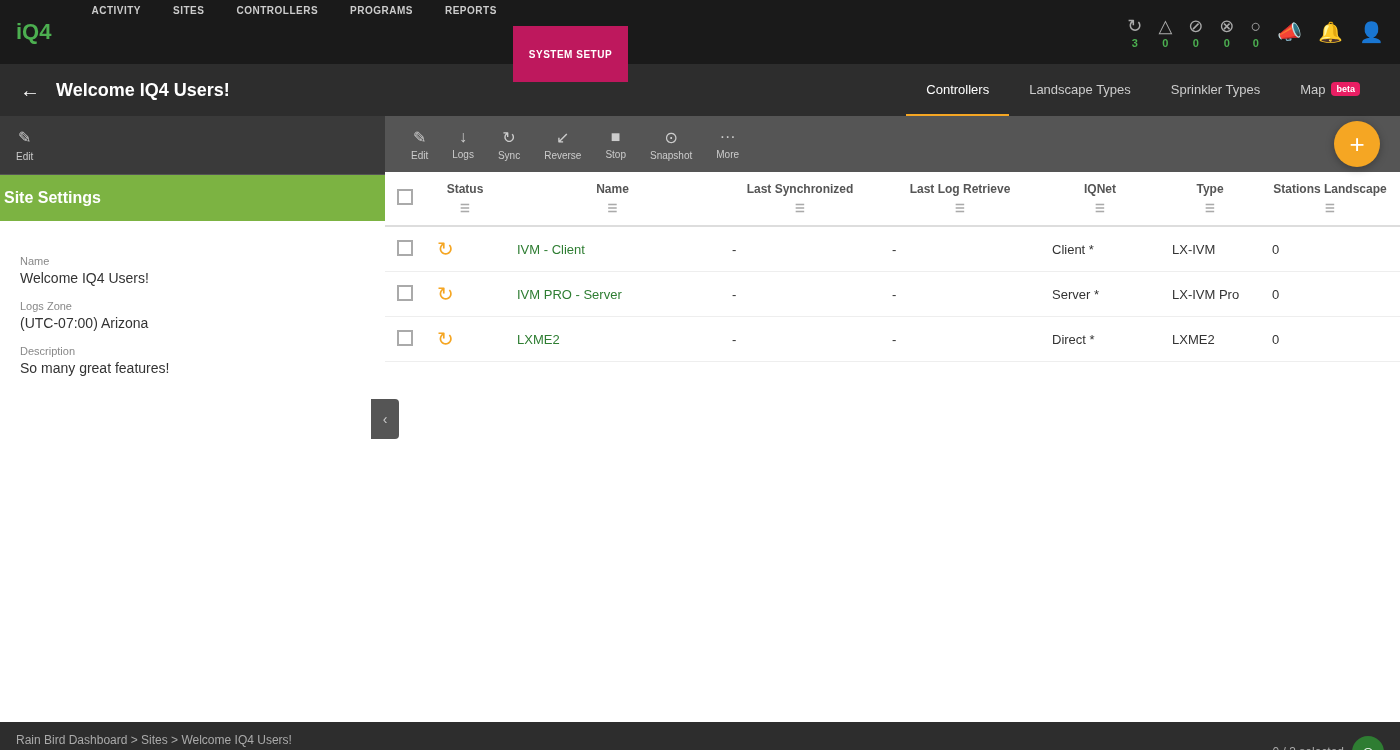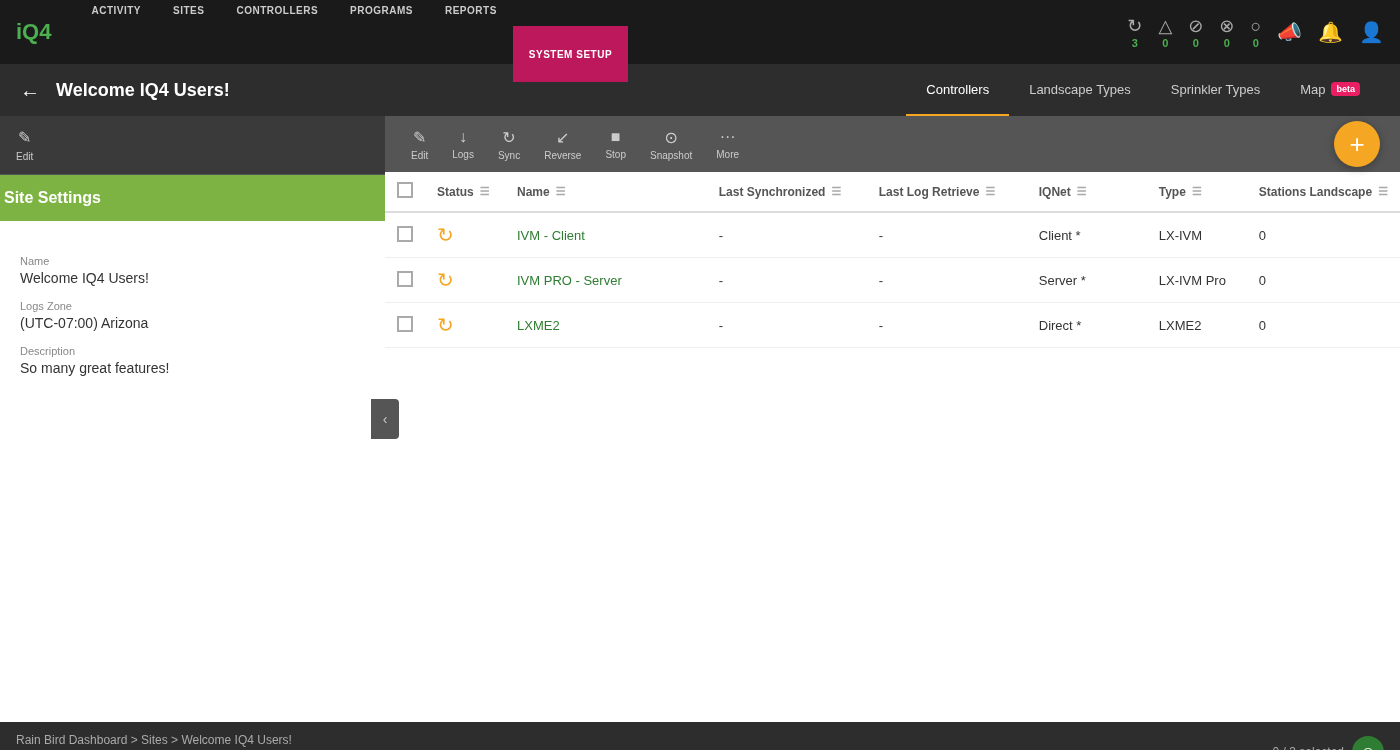--- a/index.html
+++ b/index.html
@@ -250,20 +250,21 @@
       text-align: left;
       font-size: 12px;
       font-weight: 600;
       color: #555;
       white-space: nowrap;
     }
     th .col-header {
       display: flex;
       align-items: center;
       gap: 6px;
+      flex-direction: column;
     }
     th .filter-icon { color: #aaa; font-size: 11px; cursor: pointer; }
     tbody tr {
       border-bottom: 1px solid #eee;
     }
     td {
       padding: 10px 12px;
       font-size: 13px;
       color: #333;
     }

